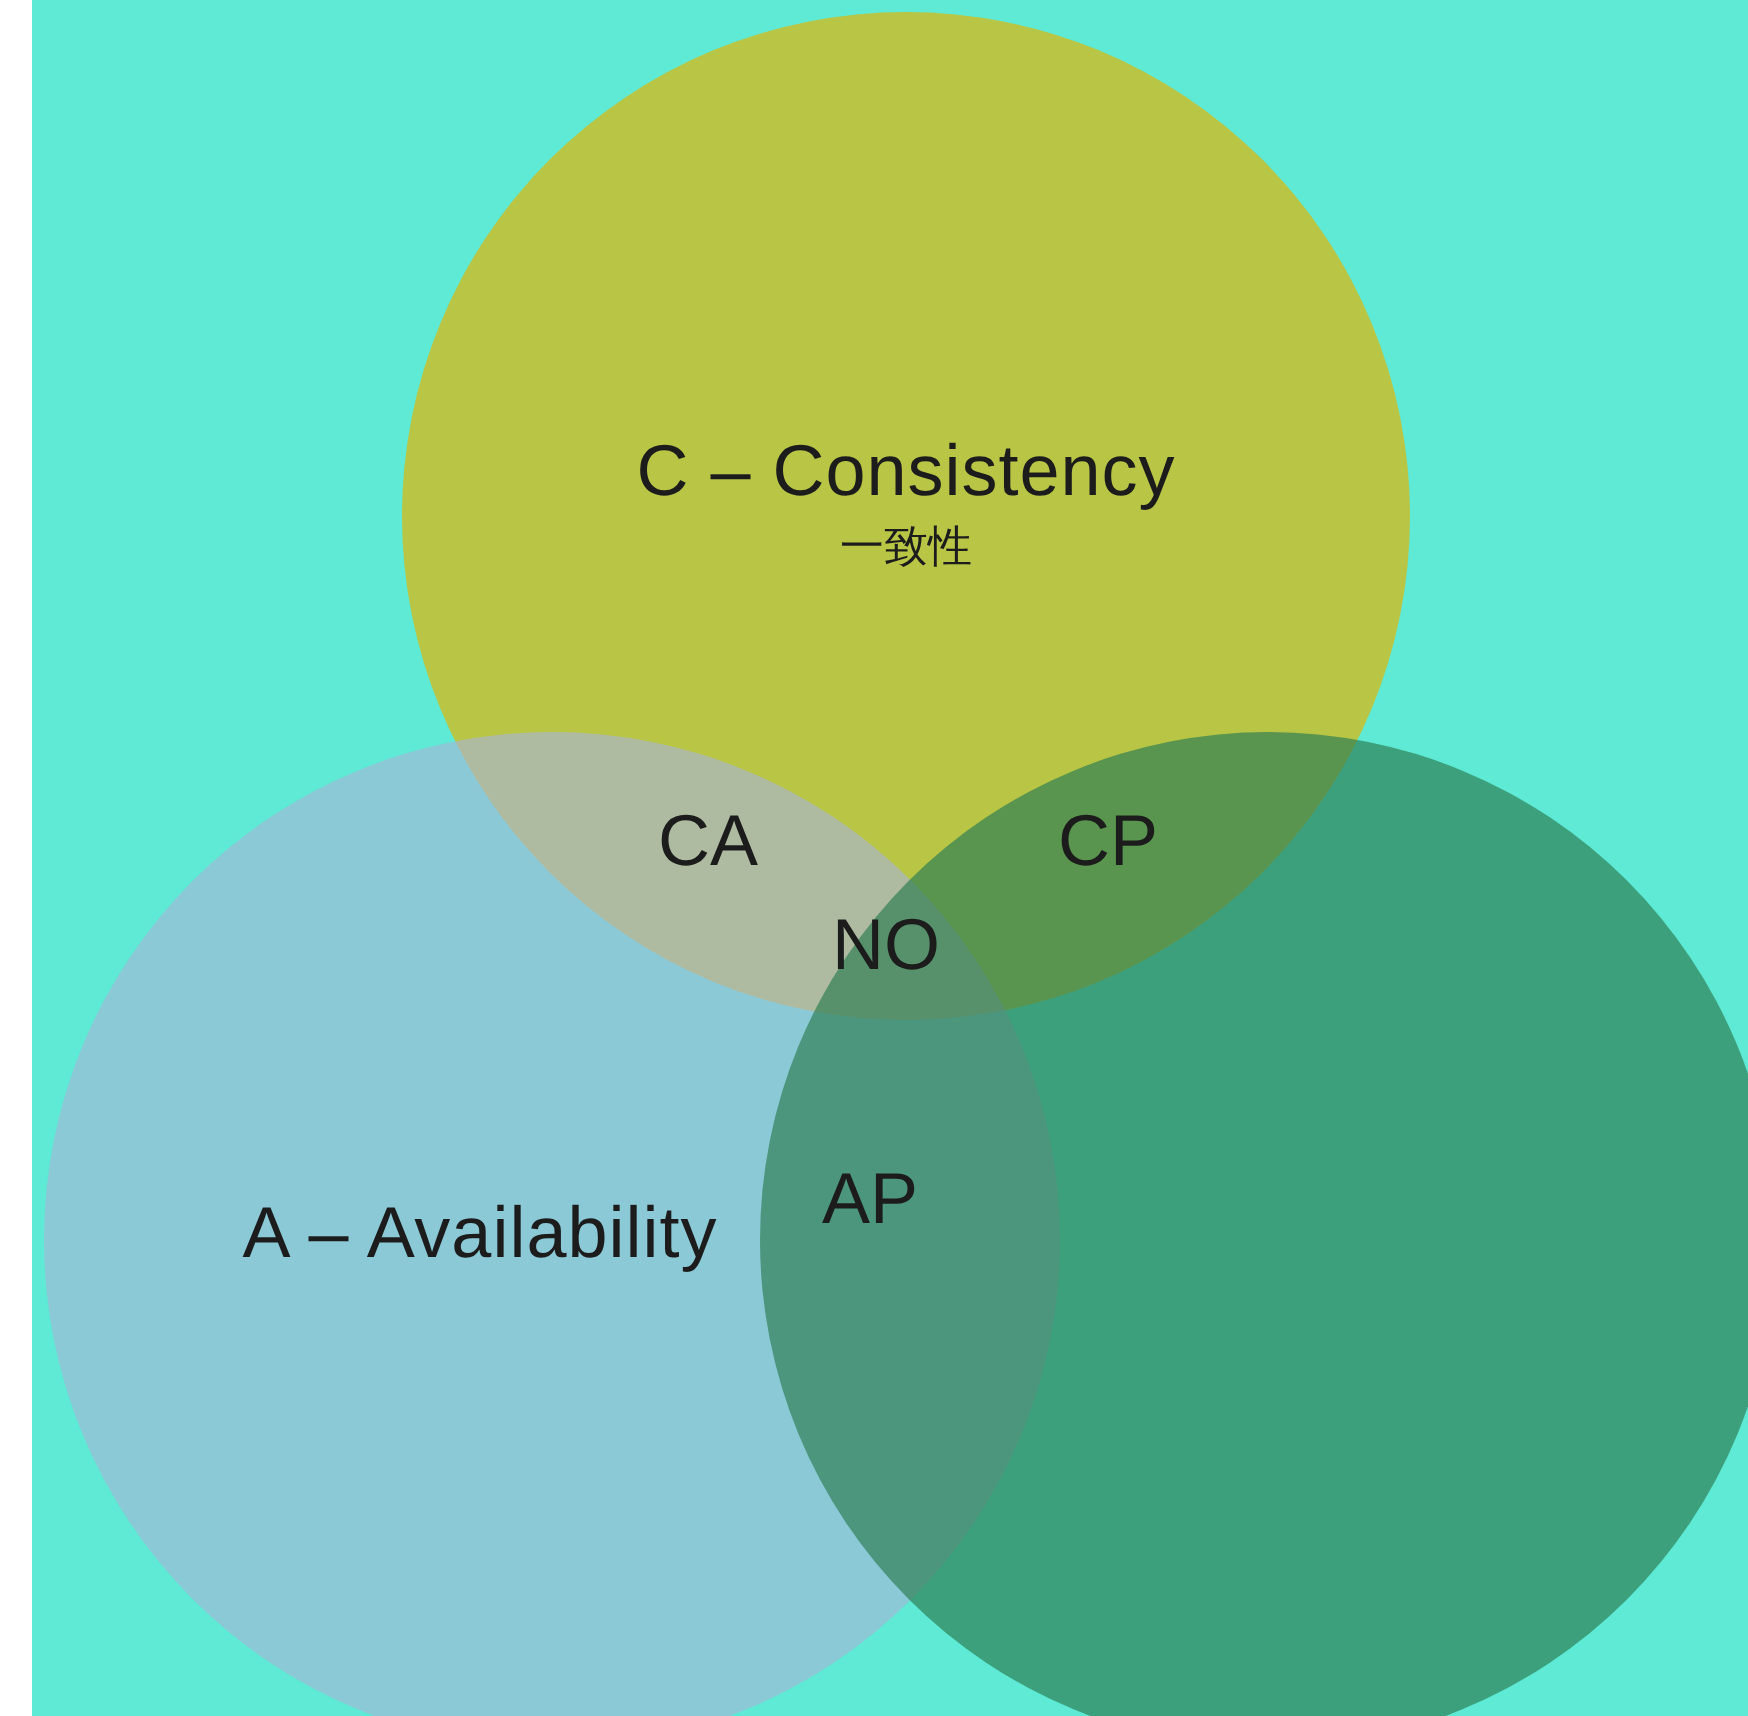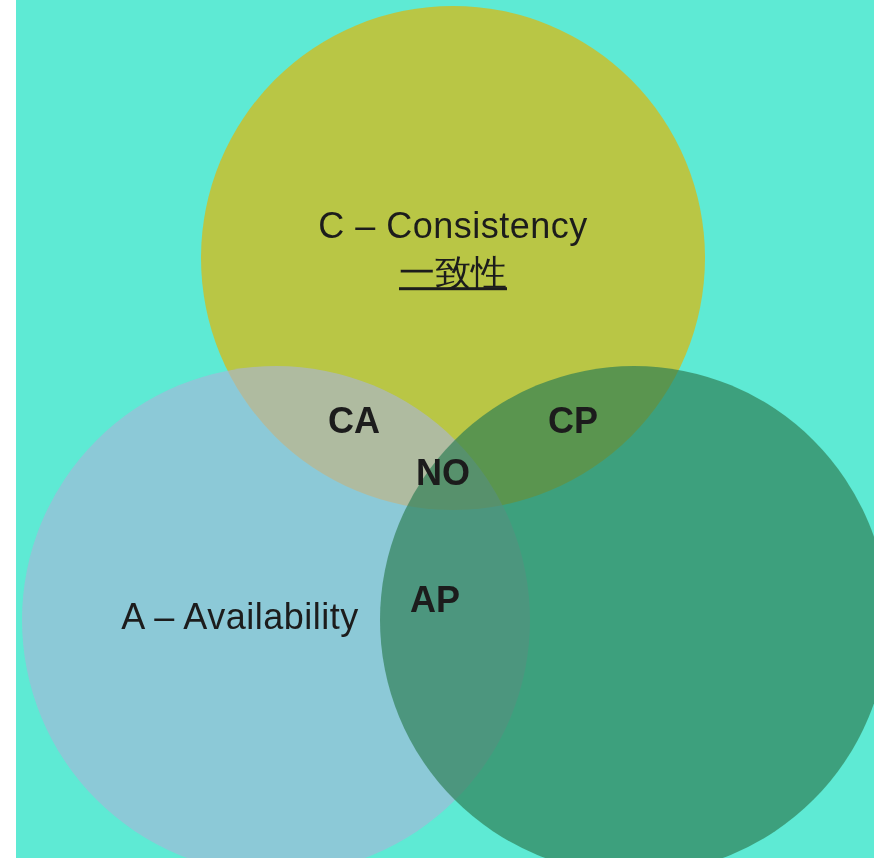--- a/index.html
+++ b/index.html
@@ -27,27 +27,26 @@
     line-height: 1.3;
     white-space: nowrap;
     transform: translate(-50%, -50%);
   }
   .label-main {
     font-size: 36px;
     font-weight: 500;
     letter-spacing: 0.5px;
   }
   .label-sub {
-    font-size: 36px;
+    font-size: 22px;
     font-weight: 500;
-    text-decoration: underline;
   }
   .label-zone {
     font-size: 36px;
-    font-weight: 700;
+    font-weight: 400;
   }
 </style>
 </head>
 <body>
 
 <div class="canvas" id="canvas-bg" style="background: #5eead4; margin-left: 16px;">
 
   <svg class="venn-svg" width="874" height="858" viewBox="0 0 874 858">
     <circle cx="437" cy="258" r="252" fill-opacity="0.85" fill="#c9c02b"></circle>
     <circle cx="260" cy="620" r="254" fill-opacity="0.62" fill="#a9b4d8"></circle>
@@ -59,19 +58,19 @@
     <div class="label-sub">一致性</div>
   </div>
 
   <div class="label" style="left:224px; top:617px;">
     <div class="label-main">A – Availability</div>
   </div>
 
 
   <div class="label label-zone" style="left:338px; top:421px;">CA</div>
 
-  <div class="label label-zone" style="left:557px; top:421px;">CP</div>
+  <div class="label label-zone" style="left:538px; top:421px;">CP</div>
 
   <div class="label label-zone" style="left:427px; top:473px;">NO</div>
 
   <div class="label label-zone" style="left:419px; top:600px;">AP</div>
 
 </div>
 
 </body></html>

